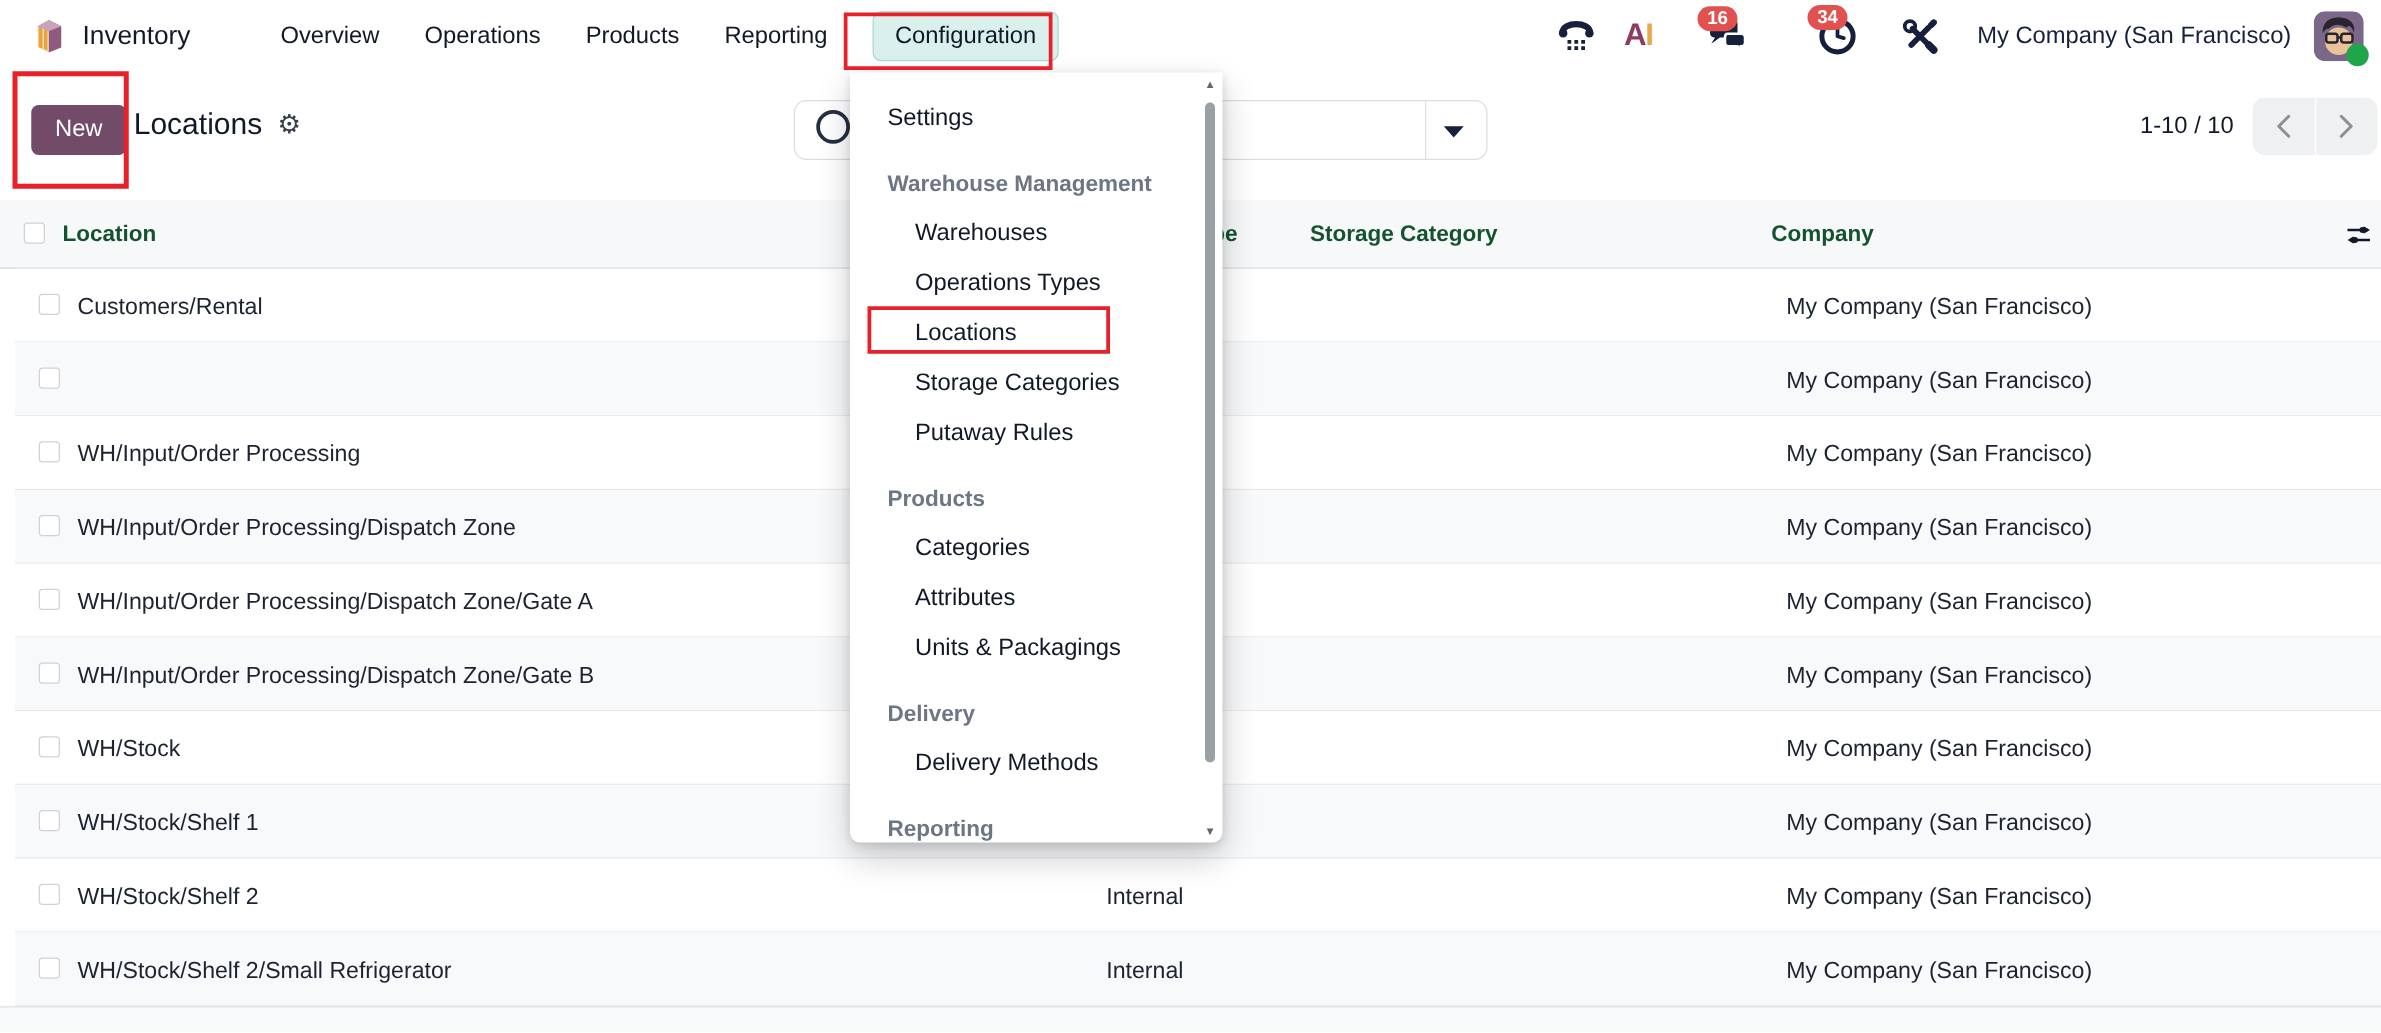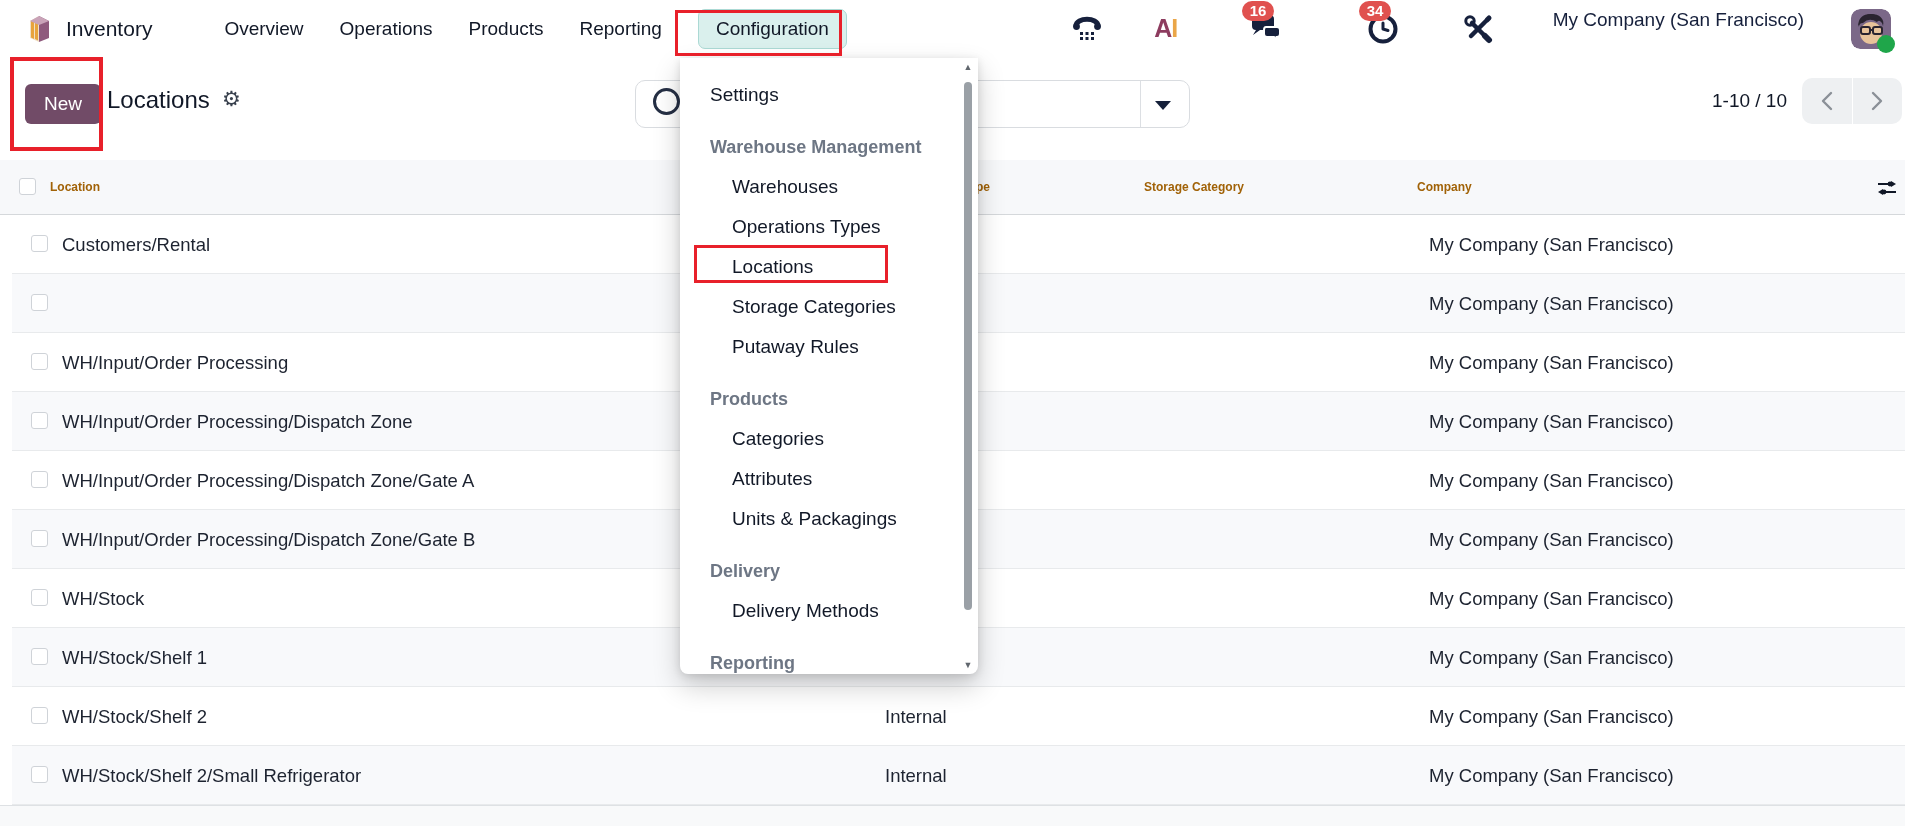--- a/index.html
+++ b/index.html
@@ -11,21 +11,21 @@
   .screen { position:absolute; inset:0; width:1580px; height:826px; background:#fff; }
 
   
   .topbar { position:absolute; left:0; top:0; width:1905px; height:57px; background:#fff; display:flex; align-items:center; z-index:20; }
   .topbar-left { display:flex; align-items:center; padding-left:22px; }
   .app-icon { width:34px; height:34px; display:inline-block; }
   .app-name { font-size:21px; font-weight:500; color:#111827; margin-left:10px; }
   .topnav { display:flex; align-items:center; gap:36px; margin-left:72px; }
   .topnav a { font-size:19px; color:#111827; text-decoration:none; white-space:nowrap; position:relative; }
   .topnav a.active { background:#daf0ed; border:1px solid #abd9d4; border-radius:7px; padding:8px 17px; }
-  .topbar-right { margin-left:auto; display:flex; padding-right:14px;gap:29px; }
+  .topbar-right { margin-left:auto; display:flex; align-items:center; padding-right:14px; }
   .systray-item { position:relative; display:flex; align-items:center; justify-content:center; cursor:pointer; }
   .badge { position:absolute; top:-8px; left:20px; background:#e0514f; color:#fff; font-size:15px; font-weight:700;
            border-radius:999px; padding:2px 8px 3px; line-height:1; min-width:30px; text-align:center; }
   .ai-glyph { font-size:25px; font-weight:800; letter-spacing:-1px; }
   .ai-glyph .a { color:#8d3c5f; } .ai-glyph .i { color:#eaa648; }
   .company-label { font-size:19px; color:#16203c; margin-left:26px; margin-right:18px; white-space:nowrap; }
   .avatar { width:40px; height:40px; border-radius:9px; overflow:visible; position:relative; cursor:pointer; }
   .avatar svg { border-radius:9px; display:block; }
   .status-dot { position:absolute; right:-4px; bottom:-4px; width:18px; height:18px; border-radius:50%; background:#1fa64a; }
 
@@ -48,24 +48,24 @@
 
   .pager-text { position:absolute; right:118px; top:33px; font-size:19px; color:#111827; }
   .pager-buttons { position:absolute; right:3px; top:21px; width:100px; height:46px; display:flex; border-radius:10px; overflow:hidden; }
   .pager-btn { width:49.5px; height:46px; background:#eef0f2; border:none; color:#8a9097; font-size:22px; cursor:pointer;
                display:flex; align-items:center; justify-content:center; font-family:inherit; }
   .pager-btn.prev { margin-right:1px; }
 
   
   .list-view { position:absolute; left:0; top:160px; width:1905px; height:666px; }
   .thead { position:absolute; left:0; top:0; width:1905px; height:55px; background:#f7f8fa; border-bottom:1px solid #d5d8db; }
-  .thead .hcell { position:absolute; top:0; height:55px; line-height:55px; font-size:12px; font-weight:700; color:#a16207; cursor:pointer; }
+  .thead .hcell { position:absolute; top:0; height:55px; line-height:55px; font-size:18px; font-weight:700; color:#14532d; cursor:pointer; }
   .h-location { left:50px; }
   .h-type { left:866px; width:124px; text-align:right; white-space:nowrap; overflow:hidden; direction:rtl; }
-  .h-storage { left:1144px; }
+  .h-storage { left:1048px; }
   .h-company { left:1417px; }
   .cb { position:absolute; left:19px; top:50%; margin-top:-9px; width:17px; height:17px; background:#fff;
         border:1px solid #cfd3d8; border-radius:3px; cursor:pointer; }
   .rows { position:absolute; left:0; top:55px; width:1905px;margin-left:12px; }
   .trow { position:relative; width:1905px; height:59px; background:#fff; border-bottom:1px solid #e8eaec; cursor:pointer; }
   .trow.even { background:#f8f9fb; }
   .trow .cell { position:absolute; top:0; height:59px; line-height:59px; font-size:18.5px; color:#1d2330; white-space:nowrap; }
   .c-loc { left:50px; } .c-type { left:873px; } .c-store { left:1112px; } .c-comp { left:1417px; }
   .col-adjust-icon { position:absolute; right:8px; top:18px; width:20px; height:20px; cursor:pointer; }
   .list-footer { position:absolute; left:0; top:645px; width:1905px; height:21px; background:#f8f9fa; border-top:1px solid #dee1e4; }

